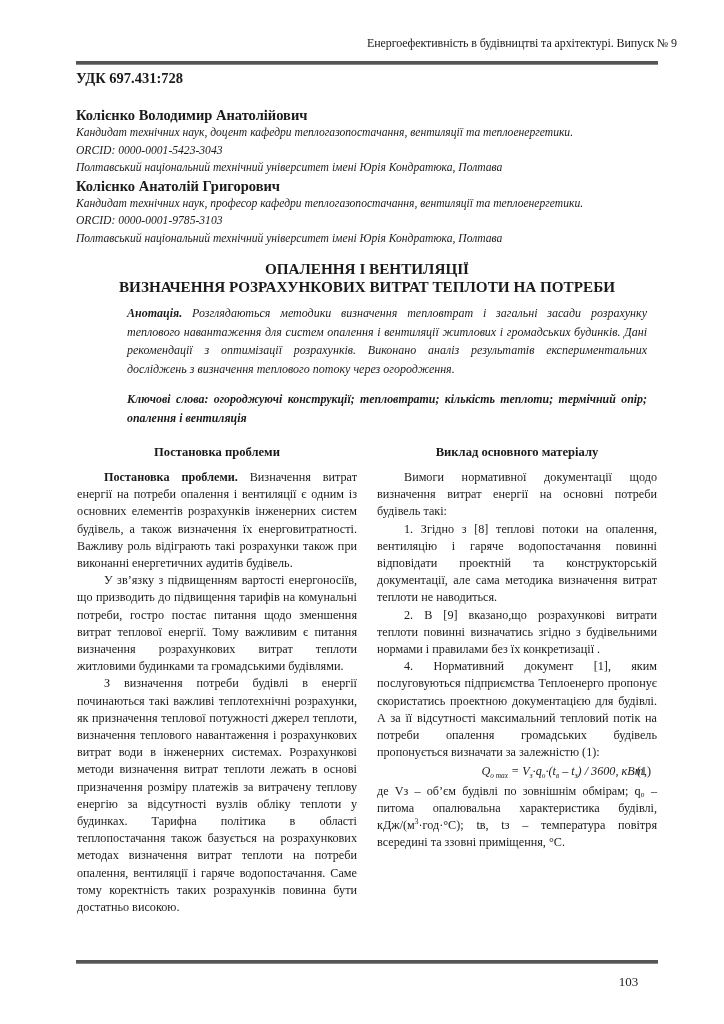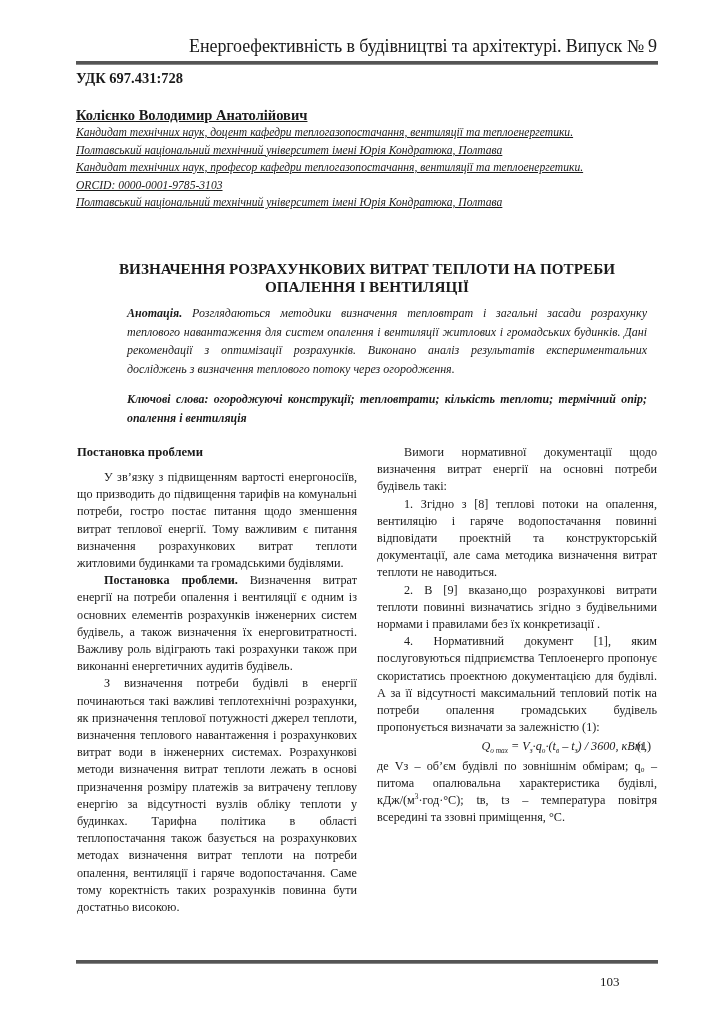--- a/index.html
+++ b/index.html
@@ -1,90 +1,93 @@
 <!DOCTYPE html>
 <html><head>
 <meta charset="utf-8">
 <style>
   html, body { margin:0; padding:0; background:#fff; }
   body { width:724px; height:1024px; position:relative; overflow:hidden;
          font-family:"Liberation Serif", "DejaVu Serif", serif; color:#1a1a1a; }
   .running-head { position:absolute; left:0; top:36px; width:657px; text-align:right;
-         font-size:18px; letter-spacing:-0.1px; }
+         font-size:12px; letter-spacing:-0.1px;padding-left:20px; }
   .rule { position:absolute; left:76px; width:582px; height:4px;
          border-top:3px solid #555; border-bottom:1px solid #888; box-sizing:border-box; }
   .rule.top { top:61px; }
   .rule.bottom { top:960px; }
   .udc { position:absolute; left:76px; top:70px; font-weight:bold; font-size:14.5px; }
-  .authors { position:absolute; left:76px; top:106px; width:582px;text-decoration:underline; }
+  .authors { position:absolute; left:76px; top:106px; width:582px; }
   .author-name { font-weight:bold; font-size:14.5px; line-height:18px; }
   .author-line { font-style:italic; font-size:11.6px; line-height:17.5px; }
   .title { position:absolute; left:76px; top:260px; width:582px; text-align:center;
          font-weight:bold; font-size:15.2px; line-height:18px; }
   .abstract { position:absolute; left:127px; top:304px; width:520px; font-style:italic;
          font-size:12px; line-height:18.5px; text-align:justify; }
   .abstract b, .keywords b { font-weight:bold; }
   .keywords { position:absolute; left:127px; top:390px; width:520px; font-style:italic;
          font-weight:bold; font-size:11.9px; line-height:18.5px; text-align:justify; }
   .col { position:absolute; top:444px; width:280px; font-size:12.2px; line-height:17.2px;
          text-align:justify; }
   .col.left { left:77px; }
   .col.right { left:377px; }
-  .col h3 { margin:0 0 8px 0; text-align:left; font-size:12.6px; font-weight:bold; line-height:17px; }
+  .col h3 { margin:0 0 8px 0; text-align:center; font-size:12.6px; font-weight:bold; line-height:17px; }
   .col p { margin:0; text-indent:27px; }
   .col h3.sec2 { margin-top:8px; }
   .formula { text-align:right; font-style:italic; position:relative; margin:2px 0; padding-right:10px; }
   .formula .num { position:absolute; right:6px; font-style:normal; }
-  .page-number { position:absolute; left:600px; top:974px; width:57px; text-align:left; font-size:13px; }
+  .page-number { position:absolute; left:600px; top:974px; width:57px; text-align:center; font-size:13px; }
   sup { font-size:0.6em; line-height:0; }
   sub { font-size:0.6em; line-height:0; }
 </style>
 </head>
 <body>
 
 <div class="running-head">Енергоефективність в будівництві та архітектурі. Випуск № 9</div>
 <div class="rule top"></div>
 <div class="udc">УДК 697.431:728</div>
 
 <div class="authors">
   <div>
     <div class="author-name">Колієнко Володимир Анатолійович</div>
     <div class="author-line">Кандидат технічних наук, доцент кафедри теплогазопостачання, вентиляції  та теплоенергетики.</div>
+    <div class="author-line">ORCID: 0000-0001-5423-3043</div>
     <div class="author-line">Полтавський національний технічний університет імені Юрія Кондратюка, Полтава</div>
   </div>
   <div>
+    <div class="author-name">Колієнко Анатолій Григорович</div>
     <div class="author-line">Кандидат технічних наук, професор кафедри теплогазопостачання, вентиляції  та теплоенергетики.</div>
     <div class="author-line">ORCID: 0000-0001-9785-3103</div>
     <div class="author-line">Полтавський національний технічний університет імені Юрія Кондратюка, Полтава</div>
   </div>
 </div>
 
 <div class="title">
+  <div>ОПАЛЕННЯ І ВЕНТИЛЯЦІЇ</div>
   <div>ВИЗНАЧЕННЯ РОЗРАХУНКОВИХ ВИТРАТ ТЕПЛОТИ НА ПОТРЕБИ</div>
-  <div>ОПАЛЕННЯ І ВЕНТИЛЯЦІЇ</div>
 </div>
 
 <div class="abstract">
   <b>Анотація.</b>
   <span>Розглядаються методики визначення тепловтрат і загальні засади розрахунку теплового навантаження для систем опалення і вентиляції житлових і громадських будинків. Дані рекомендації з оптимізації розрахунків. Виконано аналіз  результатів експериментальних досліджень з визначення теплового потоку через огородження.</span>
 </div>
 
 <div class="keywords">
   <b>Ключові слова:</b>
   <span>огороджуючі конструкції; тепловтрати; кількість теплоти; термічний опір; опалення і вентиляція</span>
 </div>
 
 <div class="col left">
   <h3>Постановка проблеми</h3>
+  <p><b>Постановка проблеми.</b> <span>Визначення витрат енергії на потреби опалення і вентиляції є одним із основних елементів розрахунків інженерних систем будівель, а також визначення  їх енерговитратності. Важливу роль відіграють такі розрахунки також при виконанні енергетичних аудитів будівель.</span></p>
   <p>У зв’язку з підвищенням вартості енергоносіїв, що призводить до підвищення тарифів на комунальні потреби, гостро постає питання щодо зменшення витрат теплової енергії. Тому важливим є питання визначення розрахункових витрат теплоти житловими будинками та громадськими будівлями.</p>
-  <p><b>Постановка проблеми.</b> <span>Визначення витрат енергії на потреби опалення і вентиляції є одним із основних елементів розрахунків інженерних систем будівель, а також визначення  їх енерговитратності. Важливу роль відіграють такі розрахунки також при виконанні енергетичних аудитів будівель.</span></p>
   <p>З визначення потреби будівлі в енергії починаються такі важливі теплотехнічні розрахунки, як призначення теплової потужності джерел теплоти, визначення теплового навантаження і розрахункових витрат води в інженерних системах. Розрахункові методи визначення витрат теплоти лежать в основі призначення розміру платежів за витрачену теплову енергію за відсутності вузлів обліку теплоти у будинках. Тарифна політика в області теплопостачання також базується на розрахункових методах визначення витрат теплоти на потреби опалення, вентиляції і гаряче водопостачання. Саме тому коректність  таких розрахунків повинна бути достатньо високою.</p>
 </div>
 
 <div class="col right">
+  <h3>Виклад основного матеріалу</h3>
   <p>Вимоги нормативної документації щодо визначення витрат енергії на основні потреби будівель такі:</p>
   <p>1. Згідно з [8] теплові потоки на опалення, вентиляцію і гаряче водопостачання повинні відповідати проектній та конструкторській документації, але сама методика визначення витрат теплоти  не наводиться.</p>
   <p>2.  В [9] вказано,що розрахункові витрати теплоти повинні визначатись згідно з будівельними нормами і правилами без їх конкретизації .</p>
   <p>4. Нормативний документ [1], яким послуговуються підприємства Теплоенерго пропонує скористатись проектною документацією для будівлі. А за її відсутності максимальний тепловий потік на потреби опалення громадських будівель пропонується визначати за залежністю (1):</p>
   <div class="formula">
     <span>Q</span><sub>o max</sub><span> = V</span><sub>з</sub><span>·q</span><sub>o</sub><span>·(t</span><sub>в</sub><span> – t</span><sub>з</sub><span>) / 3600, кВт,</span>
     <span class="num">(1)</span>
   </div>
   <p style="text-indent:0"><span>де Vз – об’єм будівлі по зовнішнім обмірам;  q₀ – питома опалювальна характеристика будівлі, кДж/(м</span><sup>3</sup><span>·год·°С);  tв,  tз  –  температура повітря всередині та ззовні приміщення, °С.</span></p>
 </div>

